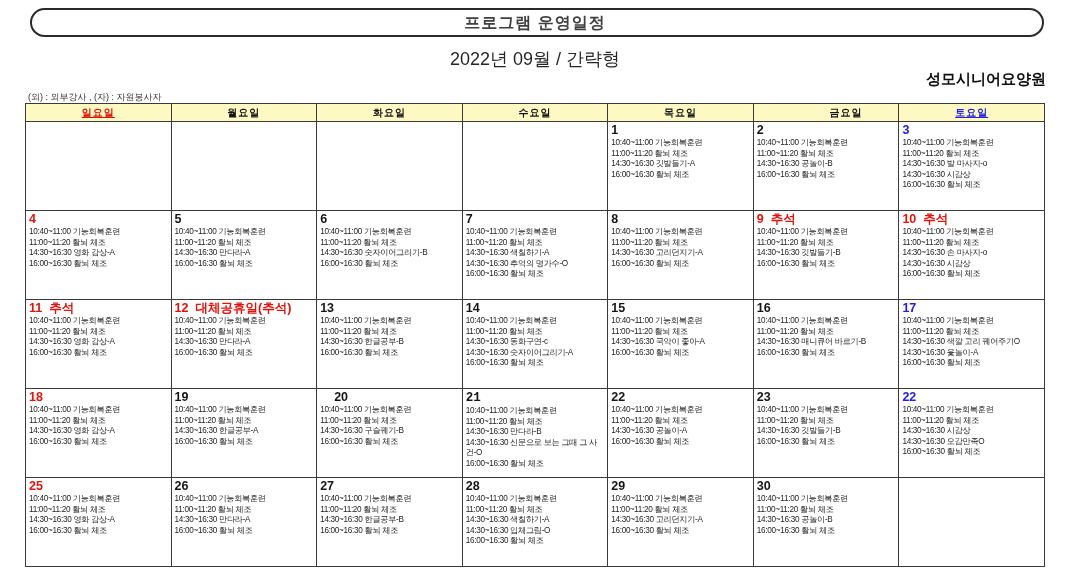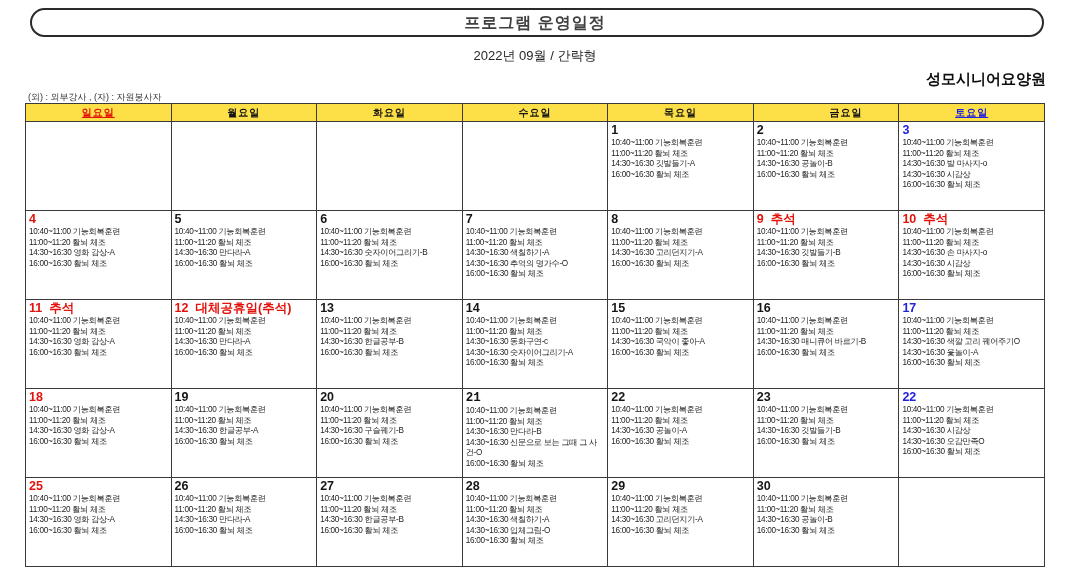--- a/index.html
+++ b/index.html
@@ -5,27 +5,27 @@
   * { margin:0; padding:0; box-sizing:border-box; }
   html,body { width:1070px; height:580px; background:#ffffff;
               font-family:"Liberation Sans", sans-serif; color:#1c1c1c; overflow:hidden; }
   .page { position:relative; width:1070px; height:580px; }
 
   .title-box { position:absolute; left:30px; top:8px; width:1014px; height:29px;
                border:2px solid #2a2a2a; border-radius:15px; }
   .page-title { position:absolute; left:0; top:13px; width:100%; text-align:center;
                 font-size:16px; font-weight:bold; color:#404040; letter-spacing:1px; }
   .subtitle { position:absolute; left:0; top:47px; width:100%; text-align:center;
-              font-size:13px; color:#262626; }
+              font-size:18px; color:#262626; }
   .facility { position:absolute; right:24px; top:70px; font-size:15px; font-weight:bold; color:#0d0d0d; }
   .legend { position:absolute; left:28px; top:91px; font-size:9px; color:#303030; }
 
   table.cal { position:absolute; left:25px; top:103px; width:1020px;
               border-collapse:collapse; table-layout:fixed; }
-  table.cal th { height:18px; background:#fde047; border:1px solid #3a3a3a;
+  table.cal th { height:18px; background:#fef9c3; border:1px solid #3a3a3a;
                  font-size:10px; font-weight:bold; text-align:center; vertical-align:middle;
                  letter-spacing:1px; }
   table.cal td { height:89px; border:1px solid #3a3a3a; vertical-align:top;
                  padding:1px 3px 0 3px; background:#ffffff; }
   .day-line { font-size:12.5px; font-weight:bold; line-height:15px; color:#151515; }
   .holiday-label { margin-left:7px;margin-top:20px; }
   .evt { font-size:8.2px; line-height:10.6px; color:#1d1d1d; letter-spacing:-0.3px; }
   .u { text-decoration:underline; }
 </style>
 </head>
@@ -194,21 +194,21 @@
             <div class="evt">16:00~16:30 활뇌 체조</div>
           </td>
           <td>
             <div class="day-line"><span style="color: rgb(21, 21, 21);">19</span></div>
             <div class="evt">10:40~11:00 기능회복훈련</div>
             <div class="evt">11:00~11:20 활뇌 체조</div>
             <div class="evt">14:30~16:30 한글공부-A</div>
             <div class="evt">16:00~16:30 활뇌 체조</div>
           </td>
           <td>
-            <div class="day-line"><span style="color: rgb(21, 21, 21);">20</span></div>
+            <div class="day-line"><span style="color: rgb(21, 21, 21); margin-left: 14px;">20</span></div>
             <div class="evt">10:40~11:00 기능회복훈련</div>
             <div class="evt">11:00~11:20 활뇌 체조</div>
             <div class="evt">14:30~16:30 구슬꿰기-B</div>
             <div class="evt">16:00~16:30 활뇌 체조</div>
           </td>
           <td>
             <div class="day-line"><span style="color: rgb(21, 21, 21); font-family: Liberation Mono, monospace;">21</span></div>
             <div class="evt">10:40~11:00 기능회복훈련</div>
             <div class="evt">11:00~11:20 활뇌 체조</div>
             <div class="evt">14:30~16:30 만다라-B</div>

